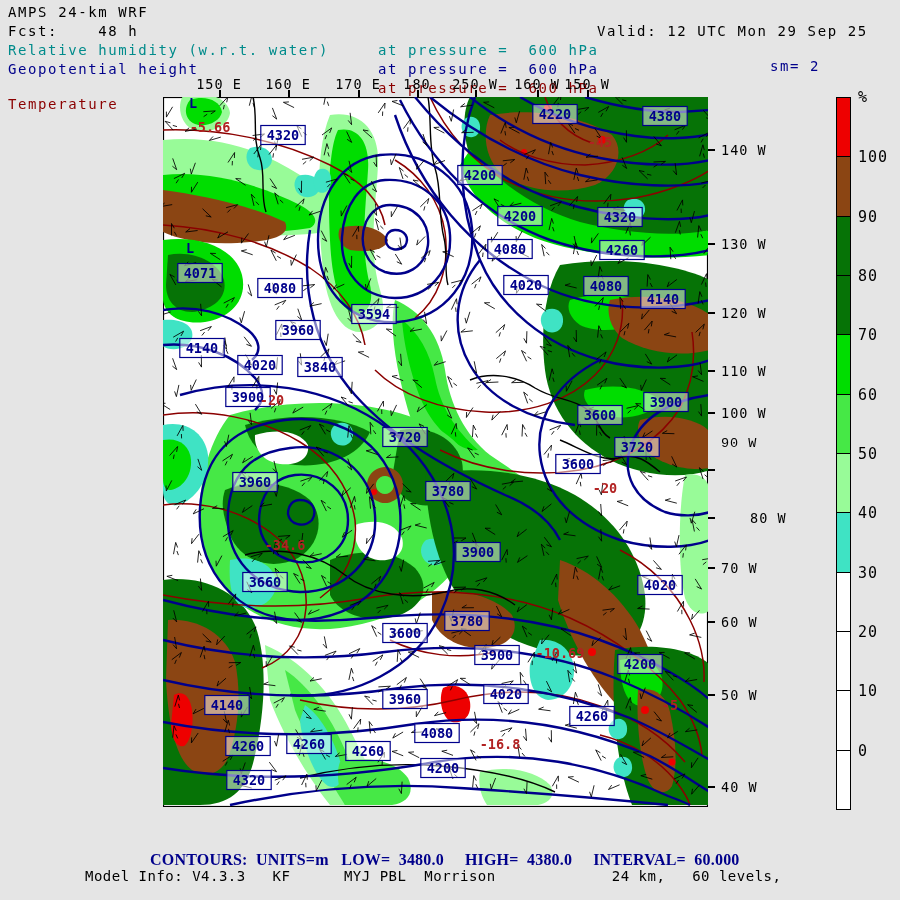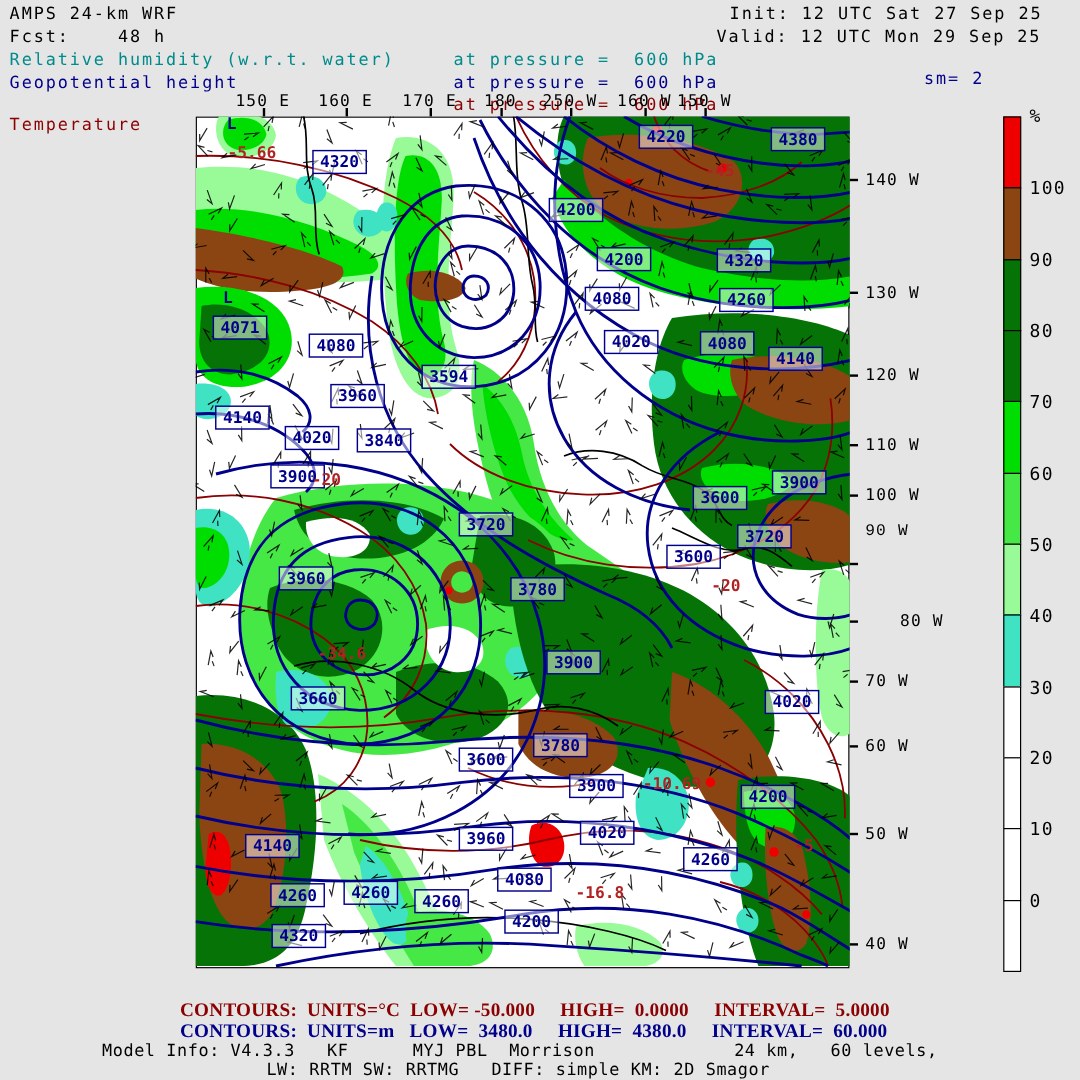--- a/index.html
+++ b/index.html
@@ -31,21 +31,20 @@
   <div class="abs mono black" style="left:8px;top:4px;">AMPS 24-km WRF</div>
   <div class="abs mono black" style="left:8px;top:23px;">Fcst:    48 h</div>
   <div class="abs mono" style="left: 8px; top: 42px; color: rgb(0, 139, 139);">Relative humidity (w.r.t. water)</div>
   <div class="abs mono" style="left: 8px; top: 61px; color: rgb(0, 0, 139);">Geopotential height</div>
   <div class="abs mono" style="left: 8px; top: 80px; color: rgb(139, 0, 0); margin-top: 16px;">Temperature</div>
 
   <div class="abs mono" style="left: 378px; top: 42px; color: rgb(0, 139, 139);">at pressure =  600 hPa</div>
   <div class="abs mono" style="left: 378px; top: 61px; color: rgb(0, 0, 139);">at pressure =  600 hPa</div>
   <div class="abs mono" style="left: 378px; top: 80px; color: rgb(139, 0, 0);">at pressure =  600 hPa</div>
 
-  <div class="abs mono black" style="left:608px;top:4px;">Init: 12 UTC Sat 27 Sep 25</div>
   <div class="abs mono black" style="left:597px;top:23px;">Valid: 12 UTC Mon 29 Sep 25</div>
   <div class="abs mono navy" style="left:770px;top:58px;">sm= 2</div>
 
   <div id="top-axis">
       <div class="toplab" style="left: 184px; top: 76px;">150 E</div>
       <div class="tickv" style="left: 219px; top: 90px;"></div>
       <div class="toplab" style="left: 253px; top: 76px;">160 E</div>
       <div class="tickv" style="left: 288px; top: 90px;"></div>
       <div class="toplab" style="left: 323px; top: 76px;">170 E</div>
       <div class="tickv" style="left: 358px; top: 90px;"></div>
@@ -353,17 +352,15 @@
       <div class="cblabel" style="top: 326.333px;">70</div>
       <div class="cblabel" style="top: 385.667px;">60</div>
       <div class="cblabel" style="top: 445px;">50</div>
       <div class="cblabel" style="top: 504.333px;">40</div>
       <div class="cblabel" style="top: 563.667px;">30</div>
       <div class="cblabel" style="top: 623px;">20</div>
       <div class="cblabel" style="top: 682.333px;">10</div>
       <div class="cblabel" style="top: 741.667px;">0</div>
     </div>
 
-  <div class="abs serifb dred" style="left:150px;top:834px;">CONTOURS:  UNITS=°C  LOW= -50.000     HIGH=  0.0000     INTERVAL=  5.0000</div>
   <div class="abs serifb navy" style="left:150px;top:851px;">CONTOURS:  UNITS=m   LOW=  3480.0     HIGH=  4380.0     INTERVAL=  60.000</div>
   <div class="abs mono-s black" style="left:85px;top:868px;font-size:14px;">Model Info: V4.3.3   KF      MYJ PBL  Morrison             24 km,   60 levels,</div>
-  <div class="abs mono-s black" style="left:222px;top:884px;font-size:14px;">LW: RRTM SW: RRTMG   DIFF: simple KM: 2D Smagor</div>
 </div>
 
 </body></html>

